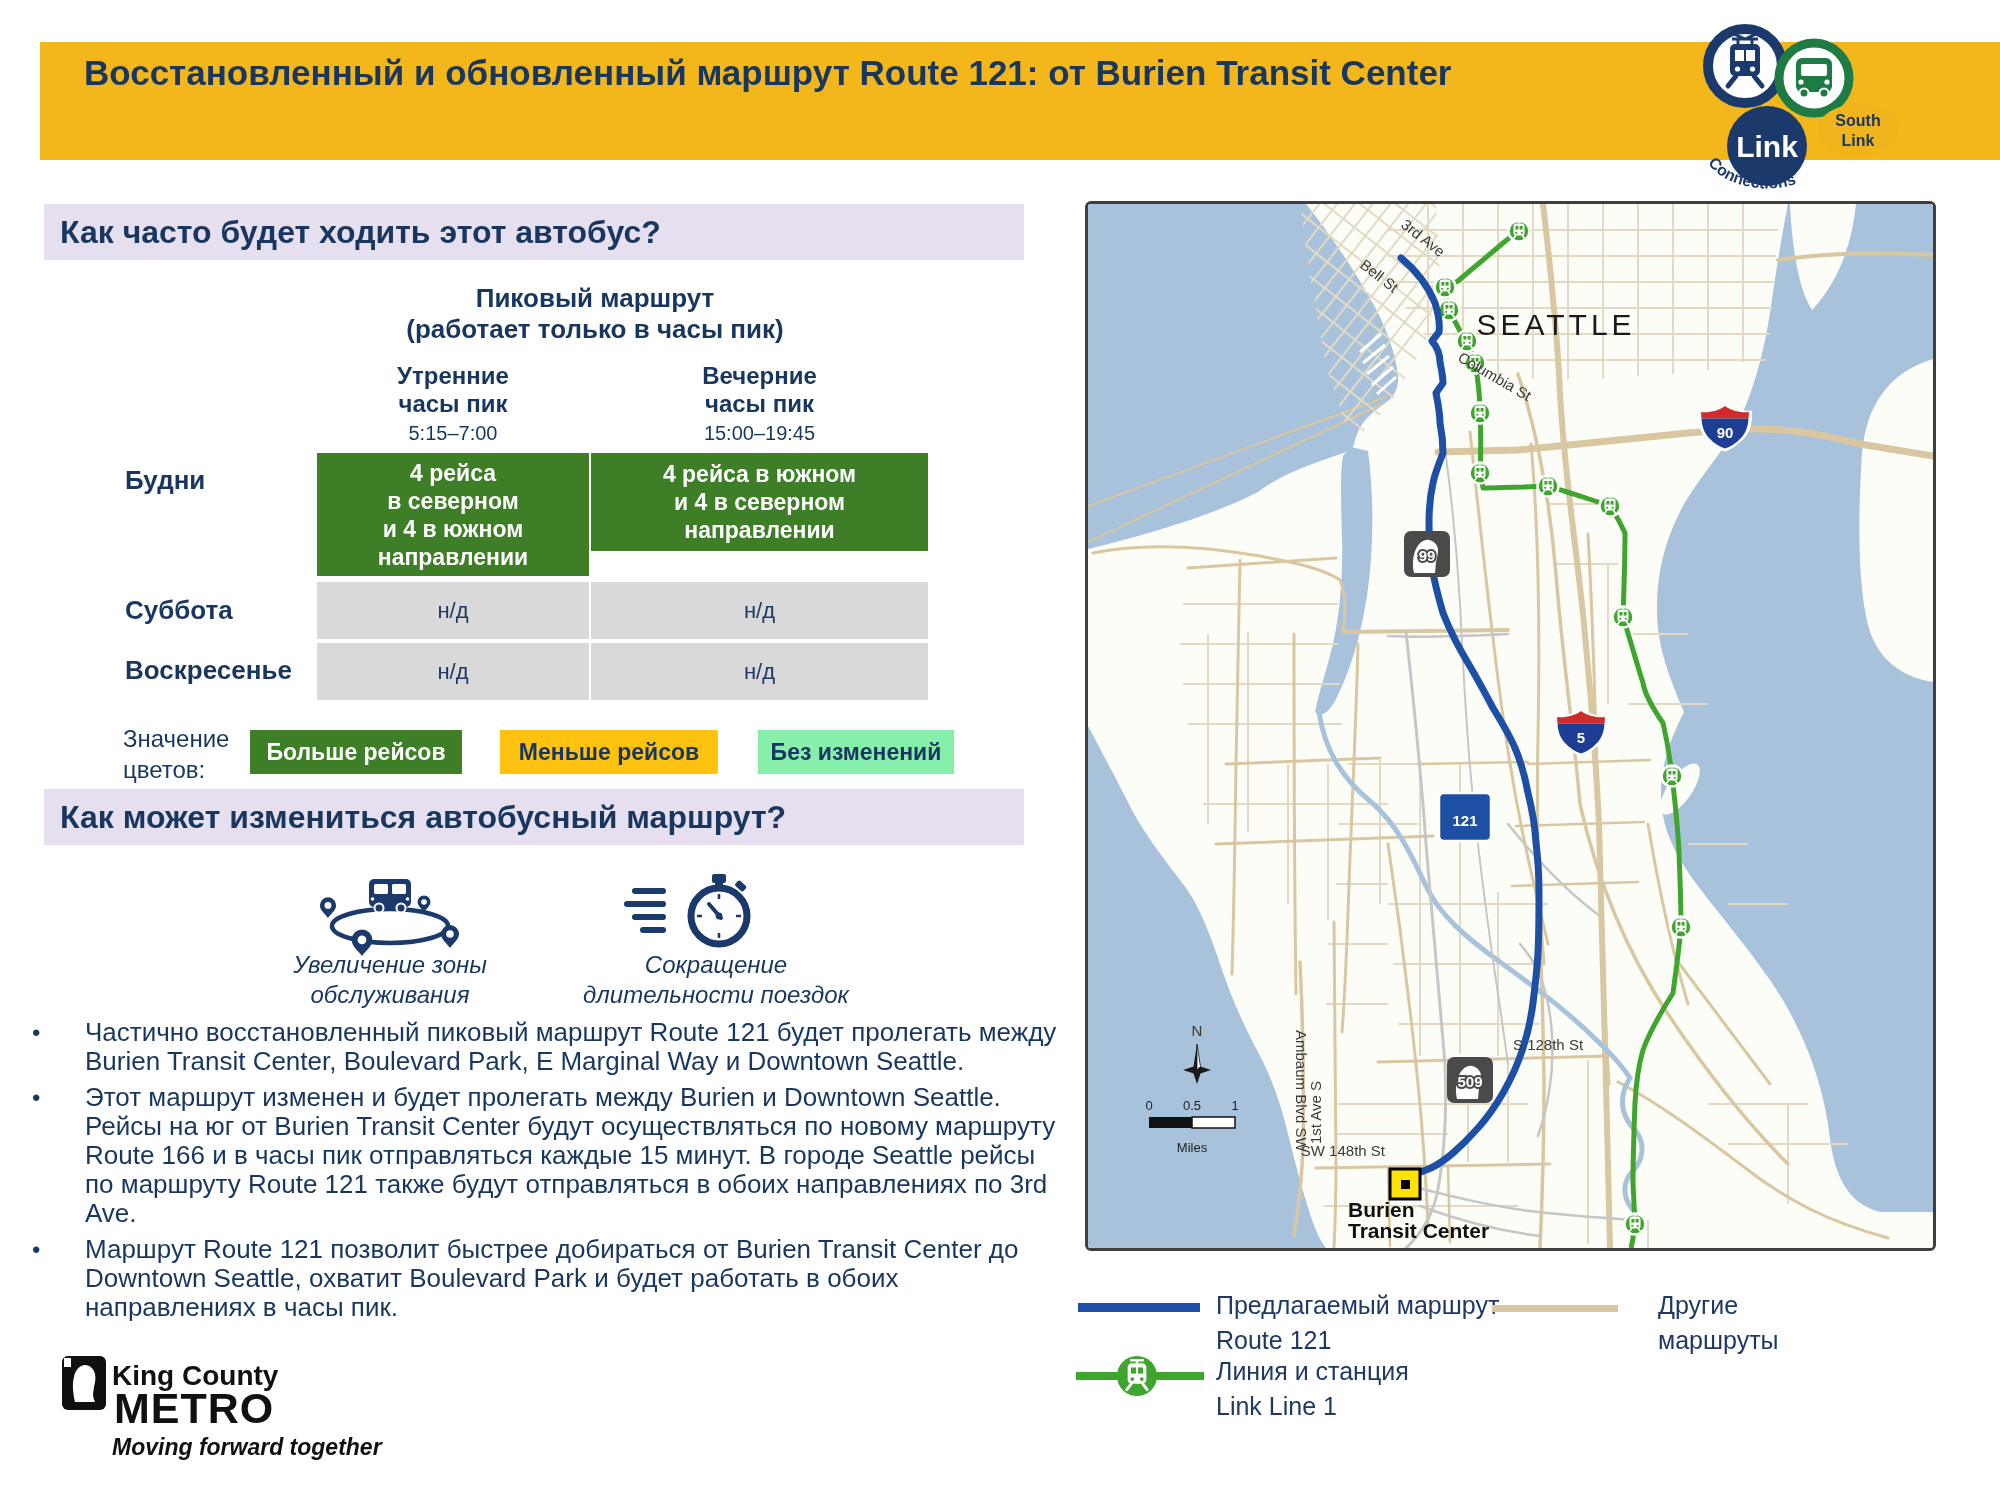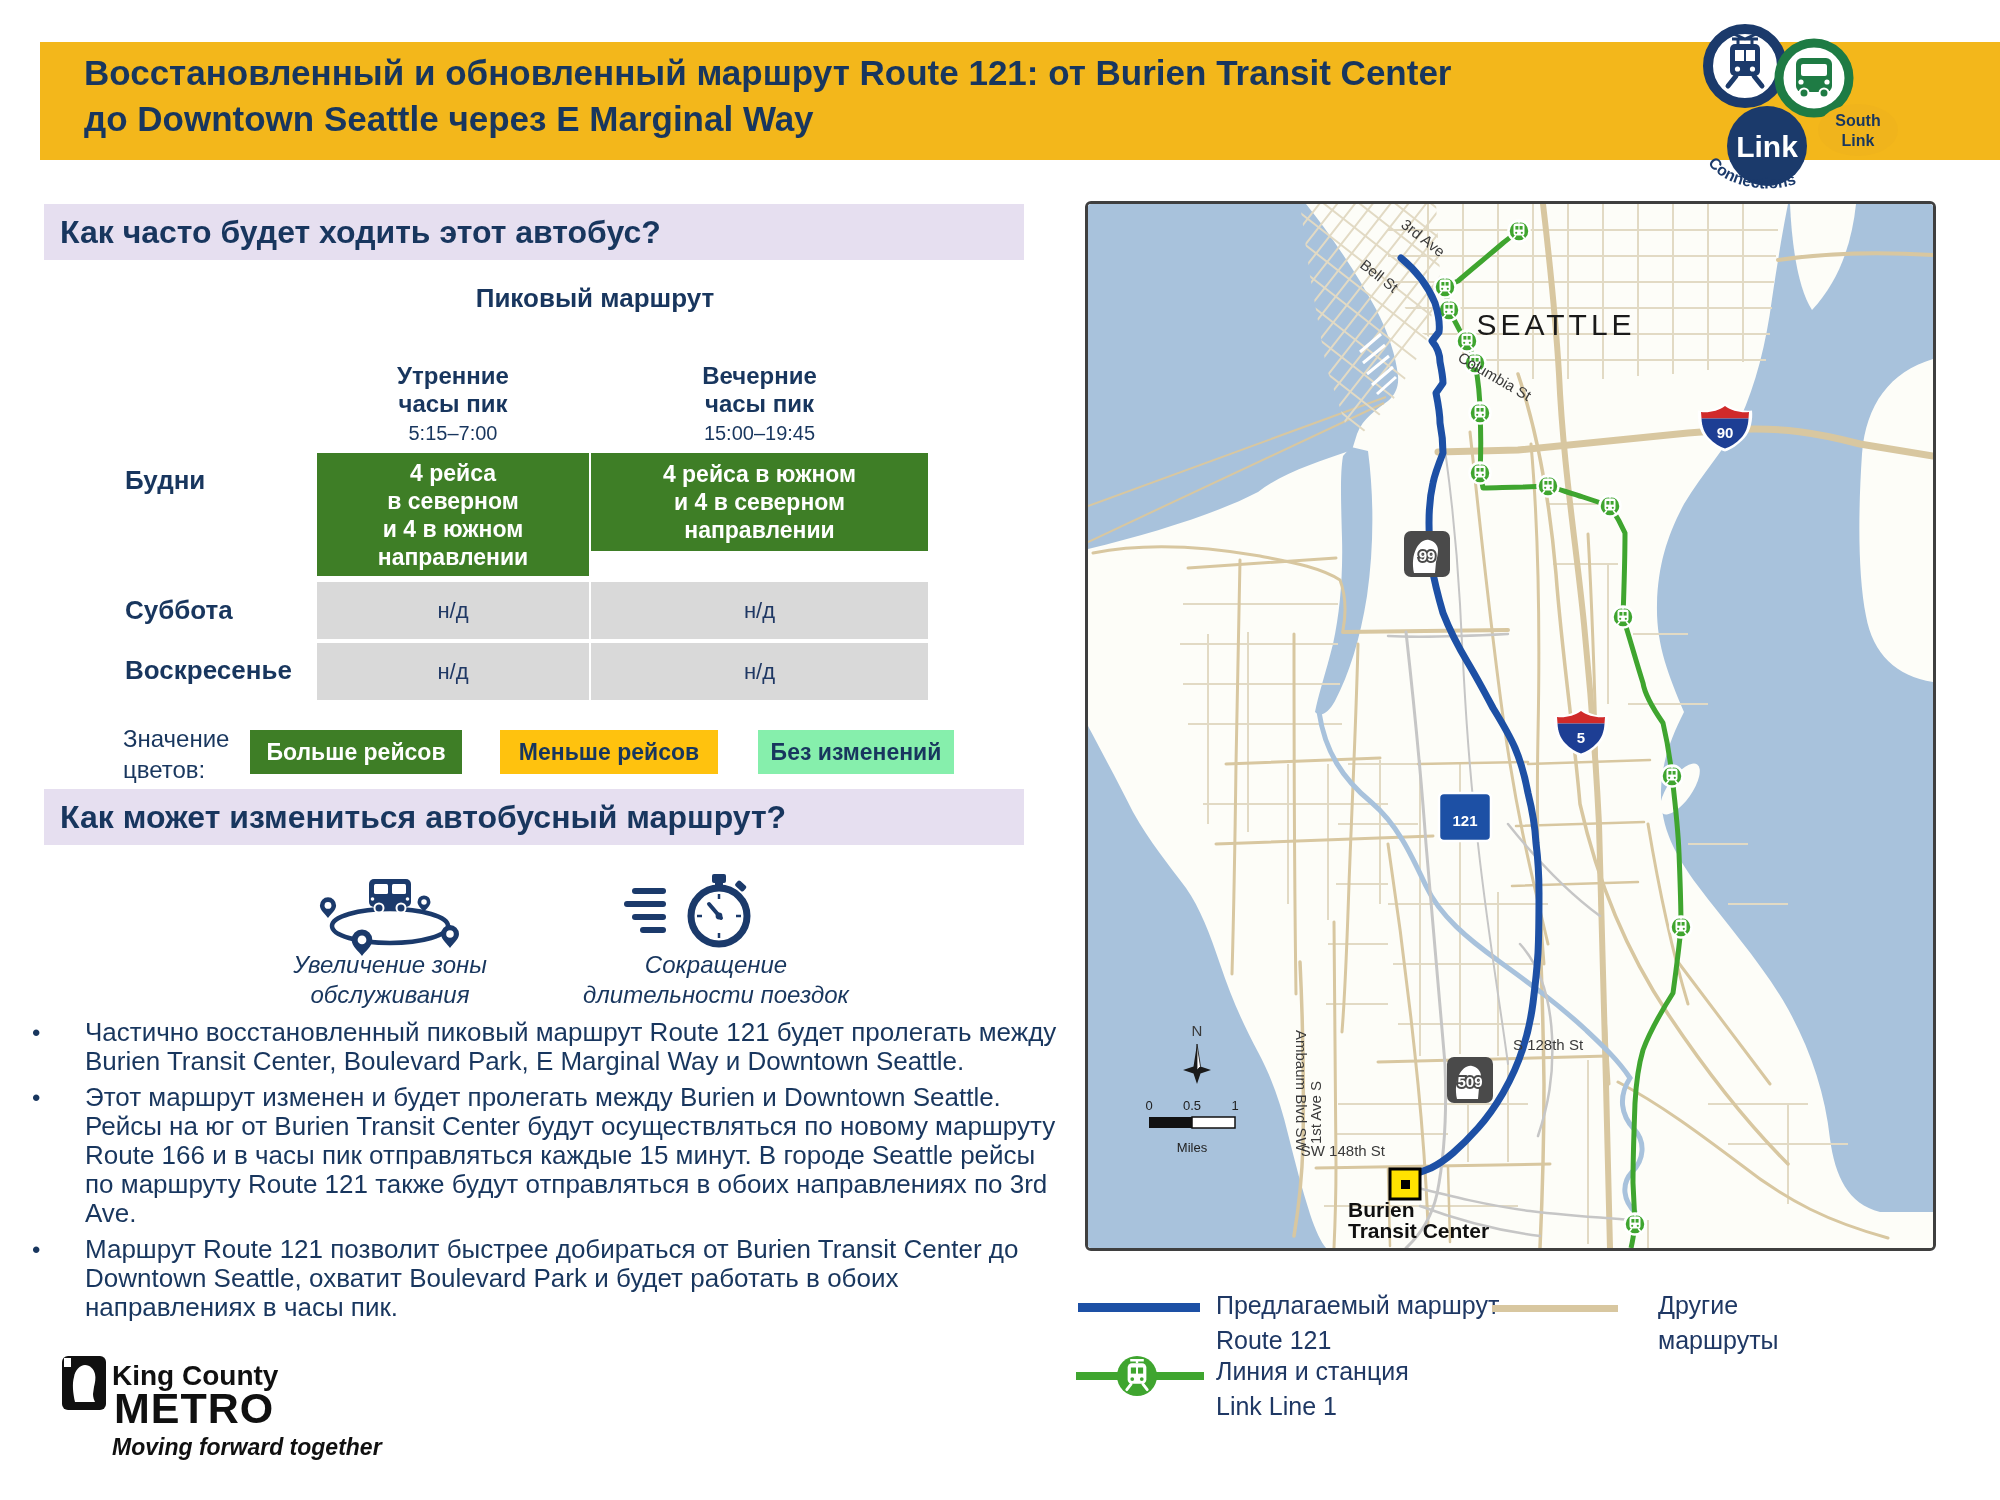--- a/index.html
+++ b/index.html
@@ -87,21 +87,20 @@
   .sl-text{fill:#18365E;font-weight:bold;font-size:16px;text-anchor:middle;font-family:"Liberation Sans",sans-serif;}
 </style>
 </head>
 <body>
 
 <div>
 
   <div class="abs" id="banner"></div>
   <div class="abs" id="title">
     <div>Восстановленный и обновленный маршрут Route 121: от Burien Transit Center</div>
-    <div>до Downtown Seattle через E Marginal Way</div>
   </div>
 
   <svg class="abs" id="logocluster" width="250" height="205" viewBox="0 0 250 205">
 
     <g>
       <circle cx="55" cy="58" r="37" fill="#ffffff" stroke="#1B3A6B" stroke-width="10"></circle>
       <path d="M44,26 L55,31 L66,26 M42,31 L68,31 M48,31 L48,36 M62,31 L62,36" stroke="#1B3A6B" stroke-width="3" fill="none"></path>
       <rect x="40" y="36" width="30" height="32" rx="5" fill="#1B3A6B"></rect>
       <rect x="45" y="42" width="9" height="11" fill="#ffffff"></rect>
       <rect x="56" y="42" width="9" height="11" fill="#ffffff"></rect>
@@ -133,20 +132,21 @@
     <path id="carc" d="M14,148 C32,190 122,194 140,144" fill="none"></path>
     <text font-size="16" font-weight="bold" fill="#1B3A6B"><textPath href="#carc" startOffset="8">Connections</textPath></text>
   </svg>
 
   <div class="abs secbar" id="s1bar">
     <div class="sechead">Как часто будет ходить этот автобус?</div>
   </div>
 
   <div class="abs" id="tabletitle">
     <div>Пиковый маршрут</div>
+    <div>(работает только в часы пик)</div>
   </div>
 
   <div class="abs colhead" id="ch1">
     <div class="t">
         <div>Утренние</div>
         <div>часы пик</div>
       </div>
     <div class="time">5:15–7:00</div>
   </div>
   <div class="abs colhead" id="ch2">

